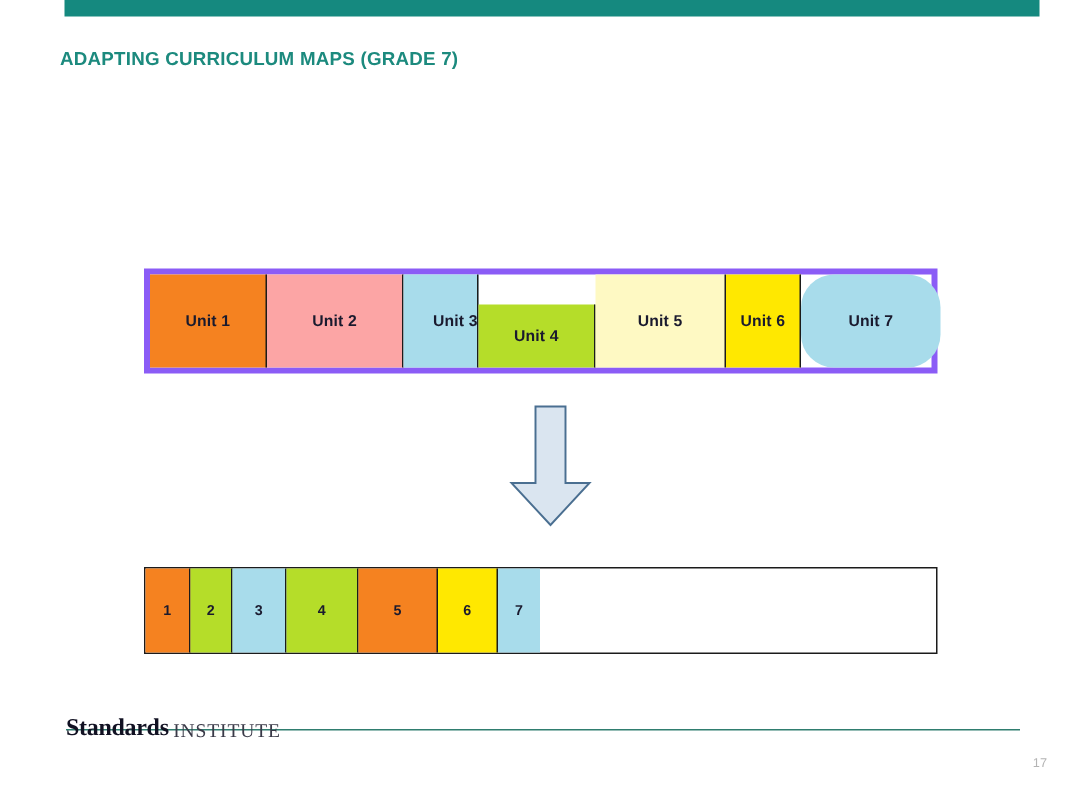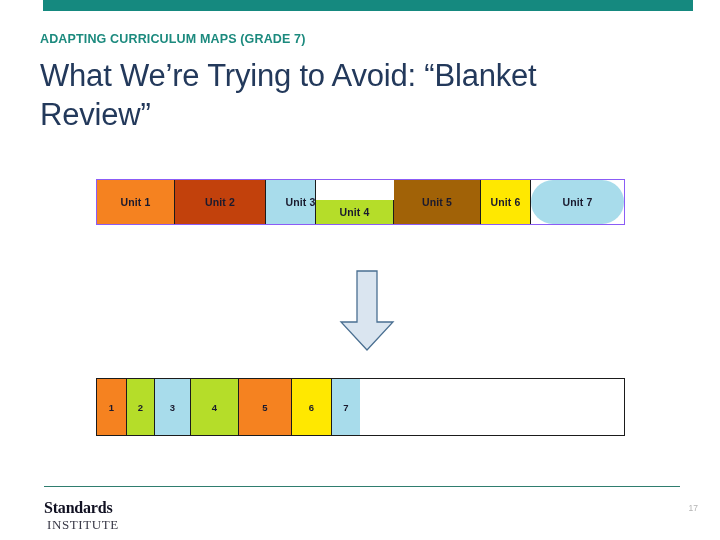--- a/index.html
+++ b/index.html
@@ -58,23 +58,23 @@
     top: 170px;
     width: 720px;
     height: 290px;
   }
 
   .units-row {
     position: absolute;
     left: 96px;
     top: 9px;
     width: 529px;
-    height: 46px;
-    display: flex;
-    border: 1px solid #8b5cf6;
+    height: 70px;
+    display: flex;
+    border: 4px solid #8b5cf6;
     box-sizing: border-box;
     background: #fff;
   }
   .unit-cell {
     display: flex;
     align-items: center;
     justify-content: center;
     border-right: 1px solid #1b1b1b;
     box-sizing: border-box;
     font-size: 10.5px;
@@ -140,25 +140,24 @@
     position: absolute;
     left: 44px;
     top: 486px;
     width: 636px;
     height: 1px;
     background: #2f7d6f;
   }
   .footer-logo {
     position: absolute;
     left: 44px;
-    top: 499px;
-    display: flex;
-    align-items: flex-start;
-    white-space: nowrap;
-    flex-direction: column;
+    top: 477px;
+    display: flex;
+    align-items: flex-end;
+    white-space: nowrap;
   }
   .logo-standards {
     font-family: "Liberation Serif", serif;
     font-size: 16px;
     font-weight: bold;
     color: #111122;
     letter-spacing: -0.2px;
   }
   .logo-institute {
     font-family: "Liberation Serif", serif;
@@ -177,39 +176,38 @@
     font-family: "Liberation Sans", sans-serif;
   }
 </style>
 </head>
 <body>
 
 <div class="top-bar"></div>
 
 <div class="header">
   <div class="eyebrow">ADAPTING CURRICULUM MAPS (GRADE 7)</div>
-  <div class="title">What We’re Trying to Avoid: “Blanket Review”</div>
 </div>
 
 <div class="diagram">
 
   <div class="units-row" id="units-row">
       <div class="unit-cell" style="background: rgb(245, 130, 32); flex: 0 0 78px;">
         <span>Unit 1</span>
       </div>
-      <div class="unit-cell" style="background: #c2410c; flex: 0 0 91px;">
+      <div class="unit-cell" style="background: #fca5a5; flex: 0 0 91px;">
         <span>Unit 2</span>
       </div>
       <div class="unit-cell" style="background: rgb(168, 220, 235); flex: 0 0 50px; padding-left: 20px;">
         <span>Unit 3</span>
       </div>
       <div class="unit-cell" style="background: rgb(181, 221, 41); flex: 0 0 78px; margin-top: 20px;">
         <span>Unit 4</span>
       </div>
-      <div class="unit-cell" style="background: #a16207; flex: 0 0 87px;">
+      <div class="unit-cell" style="background: #fef9c3; flex: 0 0 87px;">
         <span>Unit 5</span>
       </div>
       <div class="unit-cell" style="background: rgb(255, 232, 0); flex: 0 0 50px;">
         <span>Unit 6</span>
       </div>
       <div class="unit-cell" style="background: rgb(168, 220, 235); flex: 0 0 93px; border-radius: 22px;">
         <span>Unit 7</span>
       </div>
     </div>
 

